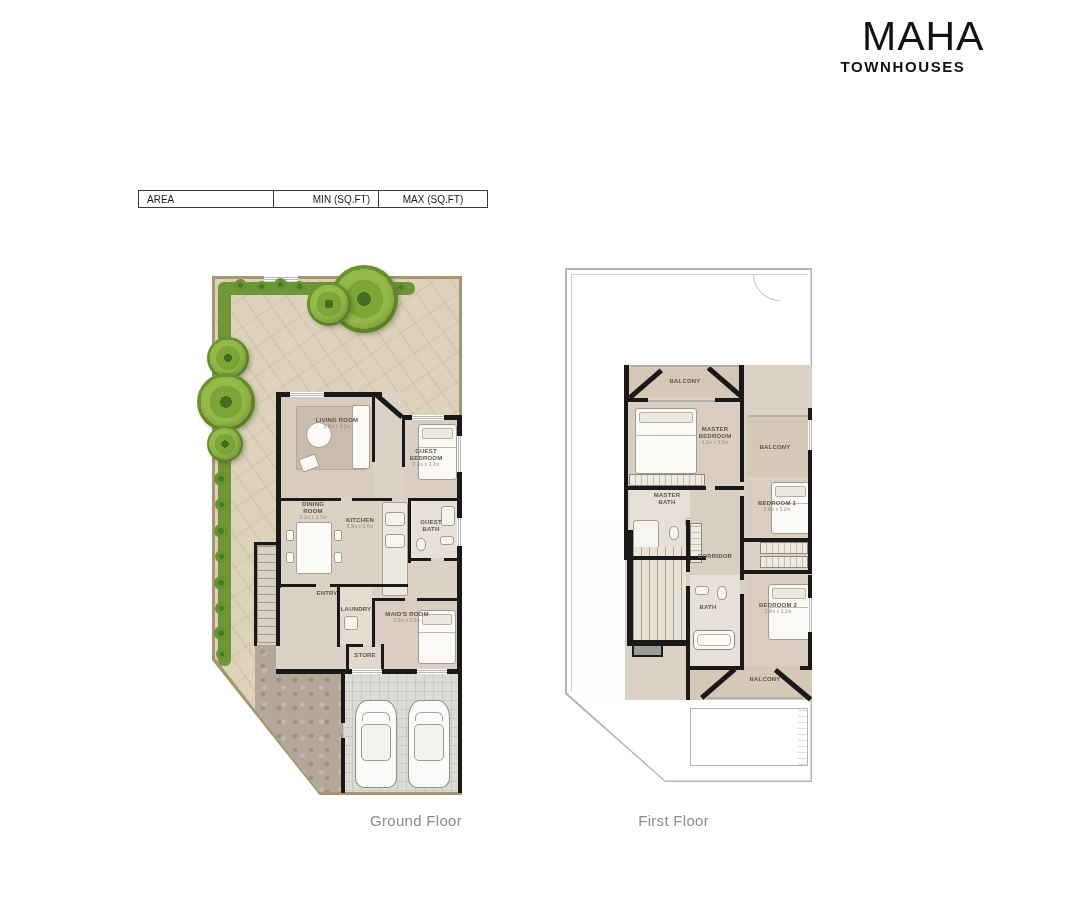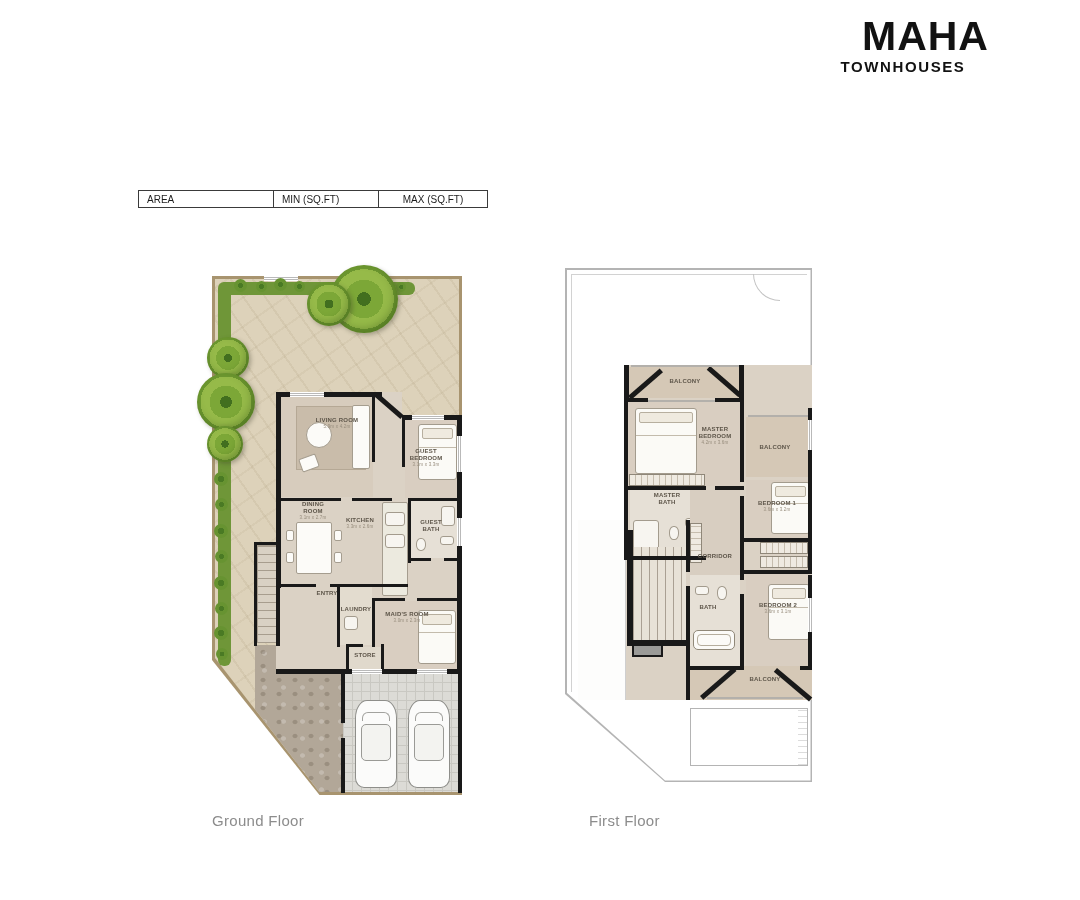--- a/index.html
+++ b/index.html
@@ -2,32 +2,32 @@
 <html><head>
 <meta charset="utf-8">
 <style>
   * { margin:0; padding:0; box-sizing:border-box; }
   html,body { background:#fff; }
   .page { position:relative; width:1080px; height:900px; background:#ffffff; overflow:hidden;
           font-family:"Liberation Sans", sans-serif; }
 
   
   .logo { position:absolute; left:833px; top:16px; width:140px; text-align:center; color:#121212; }
-  .logo-name { font-size:41px; font-weight:700; letter-spacing:1px; line-height:1.0;margin-left:29px; }
+  .logo-name { font-size:41px; font-weight:400; letter-spacing:1px; line-height:1.0;margin-left:29px; }
   .logo-tag  { font-size:15px; font-weight:600; letter-spacing:1.6px; margin-top:1px; }
 
   .title-block { position:absolute; left:138px; top:122px; color:#161616; }
   .title-main { font-size:23px; font-weight:700; letter-spacing:.2px; }
   .title-sub  { font-size:16px; font-weight:700; margin-top:3px; }
 
   
   .area-table { position:absolute; left:138px; top:190px; border-collapse:collapse; font-size:10px; color:#1c1c1c; }
   .area-table td, .area-table th { border:1px solid #3a3a3a; height:17px; font-weight:500; padding:0 8px; }
   .area-table .c0 { width:135px; text-align:left; }
-  .area-table .c1 { width:105px; text-align:left; }
+  .area-table .c1 { width:105px; text-align:right; }
   .area-table .c2 { width:109px; text-align:center; }
 
   
   .plan { position:absolute; }
   .plan-ground { left:212px; top:276px; width:250px; height:519px; }
   .plan-first  { left:565px; top:268px; width:247px; height:517px; }
 
   .wl   { position:absolute; background:#191919; }
   .diag { position:absolute; background:#191919; height:5px; transform-origin:left top; }
   .rail { position:absolute; background:#b3b0ab; height:1.5px; }
@@ -96,21 +96,21 @@
   .f-bound { position:absolute; inset:0;
              clip-path:polygon(0 0,100% 0,100% 99.4%,40.5% 99.4%,0 82.4%); background:#b4b4b4; }
   .f-inner { position:absolute; inset:1.5px;
              clip-path:polygon(0 0,100% 0,100% 99.4%,40.4% 99.4%,0 82.3%); background:#ffffff; }
   .thinline { position:absolute; background:#d2d2d2; }
   .void { position:absolute; background:#fff; border:1px solid #b4b4b4; }
   .arc { position:absolute; width:27px; height:27px; border-left:1px solid #c3c3c3;
          border-bottom:1px solid #c3c3c3; border-radius:0 0 0 100%; }
   .mat { position:absolute; background:#9b9b98; border:2px solid #1a1a1a; }
 
-  .caption { position:absolute; font-size:15px; color:#8c8c8c; text-align:left; letter-spacing:.3px; }
+  .caption { position:absolute; font-size:15px; color:#8c8c8c; text-align:right; letter-spacing:.3px; }
 </style>
 </head>
 <body>
 
 <div class="page">
 
   <div class="logo">
     <div class="logo-name">MAHA</div>
     <div class="logo-tag">TOWNHOUSES</div>
   </div>

